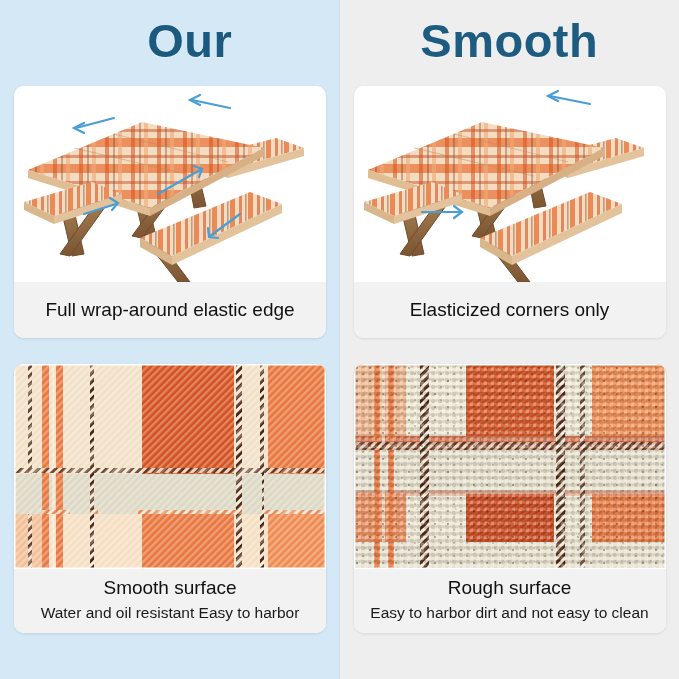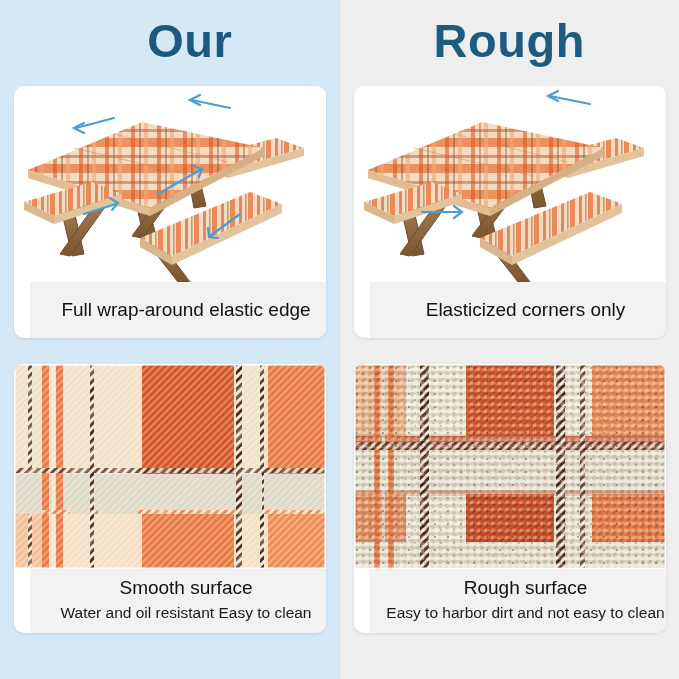--- a/index.html
+++ b/index.html
@@ -36,21 +36,21 @@
     overflow:hidden;
   }
   .card.top{left:14px;top:86px;width:312px;height:252px;}
   .card.bottom{left:14px;top:364px;width:312px;height:269px;}
 
   .media{position:relative;width:100%;overflow:hidden;background:#ffffff;}
   .card.top .media{height:196px;}
   .card.bottom .media{height:205px;}
 
   .caption{
-    position:absolute;left:16px;bottom:0;width:100%;
+    position:absolute;left:0;bottom:0;width:100%;
     background:#f2f2f2;
     box-sizing:border-box;
     text-align:center;
     color:#1a1a1a;
   }
   .card.top .caption{height:56px;padding-top:15px;}
   .card.bottom .caption{height:64px;padding-top:6px;margin-top:20px;}
   .cap-main{font-size:19px;line-height:26px;color:#111;}
   .cap-sub{font-size:15.5px;line-height:24px;color:#1a1a1a;}
 
@@ -216,28 +216,28 @@
             <rect x="84" y="110" width="40" height="40" fill="#ddd8c4"></rect>
             <rect x="228" y="110" width="20" height="40" fill="#ddd8c4"></rect>
 
             <rect width="312" height="205" fill="url(#twill)"></rect>
             <rect width="312" height="205" fill="none" stroke="#ffffff" stroke-width="3"></rect>
           </svg>
         </div>
       </div>
       <div class="caption">
         <div class="cap-main">Smooth surface</div>
-        <div class="cap-sub">Water and oil resistant Easy to clean</div>
+        <div class="cap-sub">Water and oil resistant Easy to harbor</div>
       </div>
     </div>
   </div>
 
   <div class="column others">
 
-    <div class="col-title">Rough</div>
+    <div class="col-title">Smooth</div>
 
     <div class="card bottom">
       <div class="media">
         <div class="swatch">
           <svg viewBox="0 0 312 205" preserveAspectRatio="none">
             <defs>
               <pattern id="twill2" width="5" height="5" patternUnits="userSpaceOnUse" patternTransform="rotate(45)">
                 <rect width="5" height="5" fill="none"></rect>
                 <rect width="2.4" height="5" fill="#ffffff" opacity="0.28"></rect>
               </pattern>

